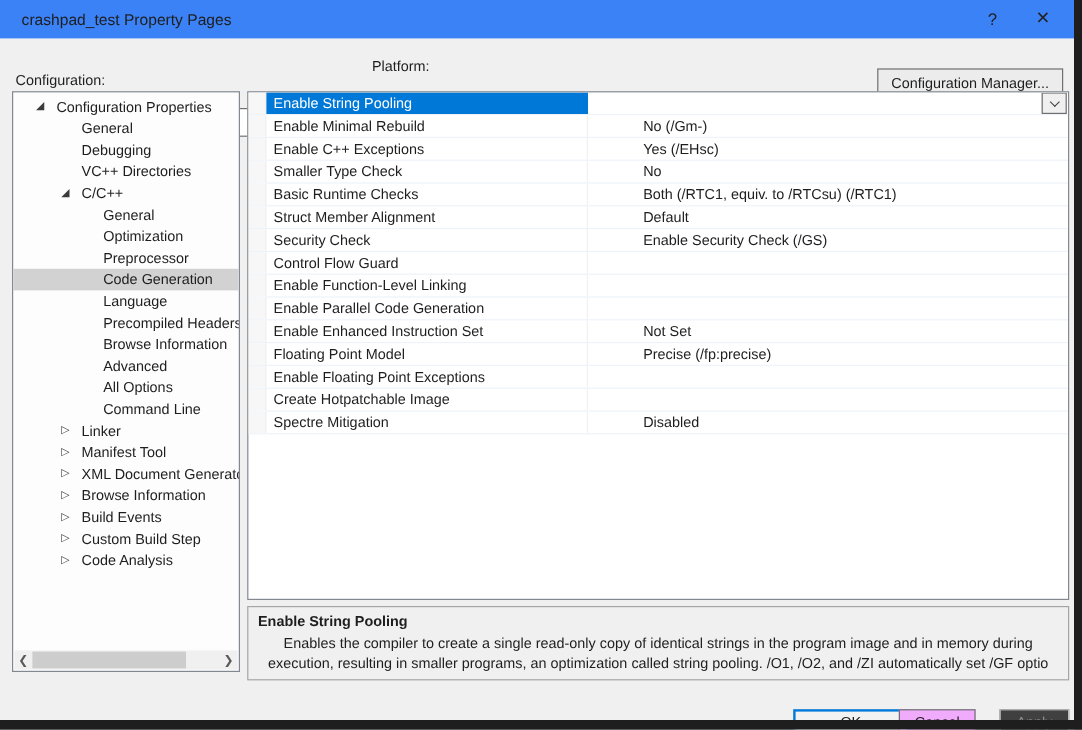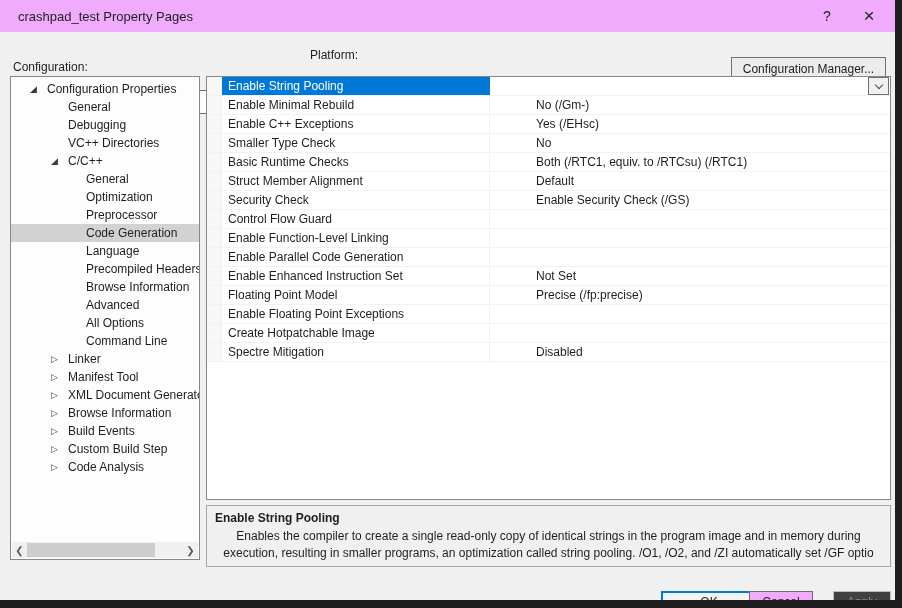--- a/index.html
+++ b/index.html
@@ -11,21 +11,21 @@
     overflow:hidden;
     color:#1e1e1e;
   }
   .dialog {
     position:absolute; left:0; top:0; width:895px; height:600px;
     background:#f0f0f0;
   }
   
   .titlebar {
     position:absolute; left:0; top:0; width:895px; height:32px;
-    background:#f0abfc;
+    background:#3b82f6;
   }
   .title-text {
     position:absolute; left:18px; top:9px; font-size:13px; color:#1e1e1e;
   }
   .tb-btn {
     position:absolute; top:0; width:34px; height:32px;
     display:flex; align-items:center; justify-content:center;
     font-size:14px; color:#222; cursor:default;
   }
   .help-btn { left:810px; font-size:14px; }

